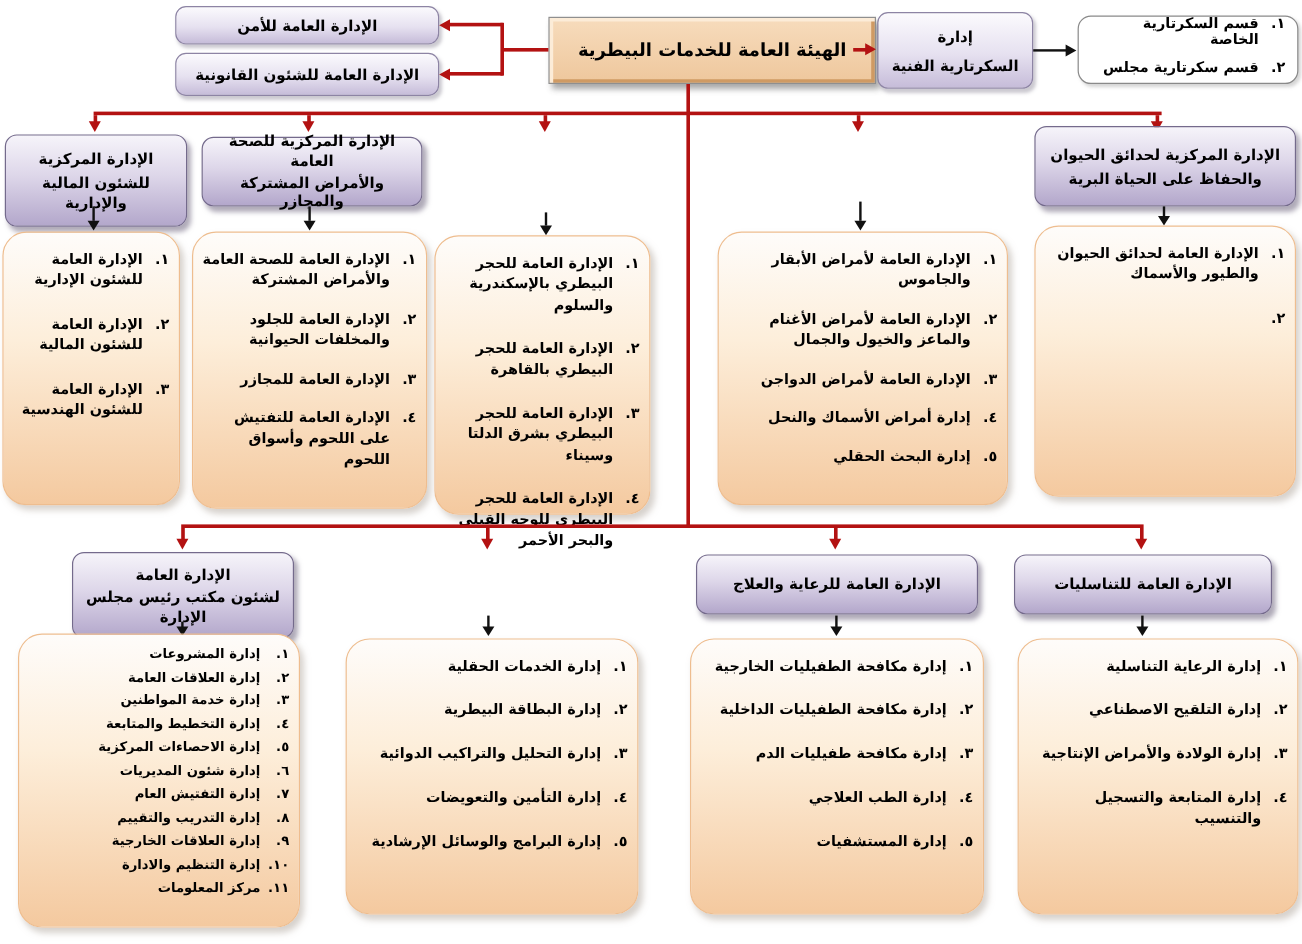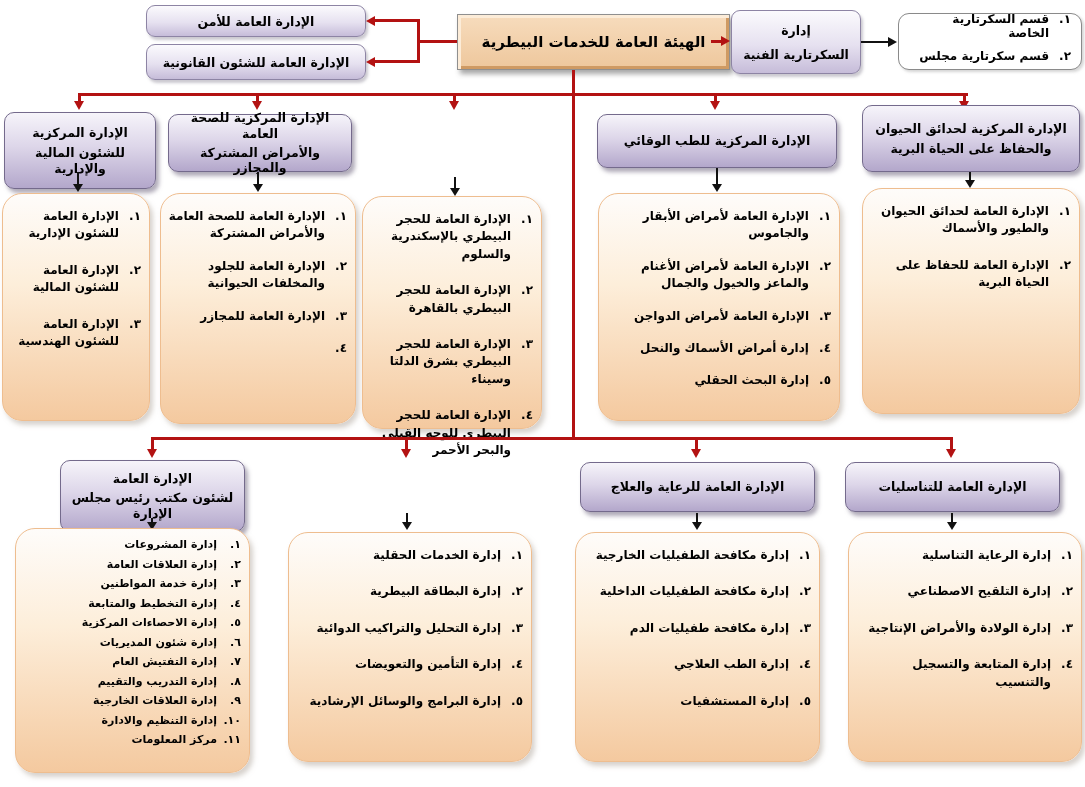--- a/index.html
+++ b/index.html
@@ -102,23 +102,20 @@
   <div class="ad" style="left:959px;top:101px"></div>
 
   <div class="hdr" style="left:4px;top:112px;width:152px;height:77px">
     <div>الإدارة المركزية</div>
     <div>للشئون المالية والإدارية</div>
   </div>
   <div class="hdr" style="left:168px;top:114px;width:184px;height:58px;gap:3px">
     <div>الإدارة المركزية للصحة العامة</div>
     <div>والأمراض المشتركة والمجازر</div>
   </div>
-  <div class="hdr" style="left:597px;top:114px;width:240px;height:54px">
-    <div>الإدارة المركزية للطب الوقائي</div>
-  </div>
   <div class="hdr" style="left:862px;top:105px;width:218px;height:67px;gap:4px">
     <div>الإدارة المركزية لحدائق الحيوان</div>
     <div>والحفاظ على الحياة البرية</div>
   </div>
 
   <div class="vlb" style="left:77px;top:172px;height:12px"></div>
   <div class="adb" style="left:73px;top:184px"></div>
   <div class="vlb" style="left:257px;top:172px;height:12px"></div>
   <div class="adb" style="left:253px;top:184px"></div>
   <div class="vlb" style="left:454px;top:177px;height:11px"></div>
@@ -155,20 +152,21 @@
         <div class="item">
         <span class="num">٢.</span>
         <span class="txt">الإدارة العامة للجلود والمخلفات الحيوانية</span>
       </div>
         <div class="item">
         <span class="num">٣.</span>
         <span class="txt">الإدارة العامة للمجازر</span>
       </div>
         <div class="item">
         <span class="num">٤.</span>
+        <span class="txt">الإدارة العامة للتفتيش على اللحوم وأسواق اللحوم</span>
       </div>
       </div>
   </div>
   <div class="list roomy" style="left:362px;top:196px;width:180px;height:233px">
     <div>
 
     <div class="item">
         <span class="num">١.</span>
         <span class="txt">الإدارة العامة للحجر البيطري بالإسكندرية والسلوم</span>
       </div>
@@ -213,21 +211,20 @@
   </div>
   <div class="list roomy" style="left:862px;top:188px;width:218px;height:226px">
     <div>
 
     <div class="item">
         <span class="num">١.</span>
         <span class="txt">الإدارة العامة لحدائق الحيوان والطيور والأسماك</span>
       </div>
         <div class="item">
         <span class="num">٢.</span>
-        <span class="txt">الإدارة العامة للحفاظ على الحياة البرية</span>
       </div>
       </div>
   </div>
 
   <div class="hl" style="left:151px;top:437px;width:802px"></div>
   <div class="vl" style="left:151px;top:440px;height:10px"></div>
   <div class="ad" style="left:147px;top:449px"></div>
   <div class="vl" style="left:405px;top:440px;height:10px"></div>
   <div class="ad" style="left:401px;top:449px"></div>
   <div class="vl" style="left:695px;top:440px;height:10px"></div>

